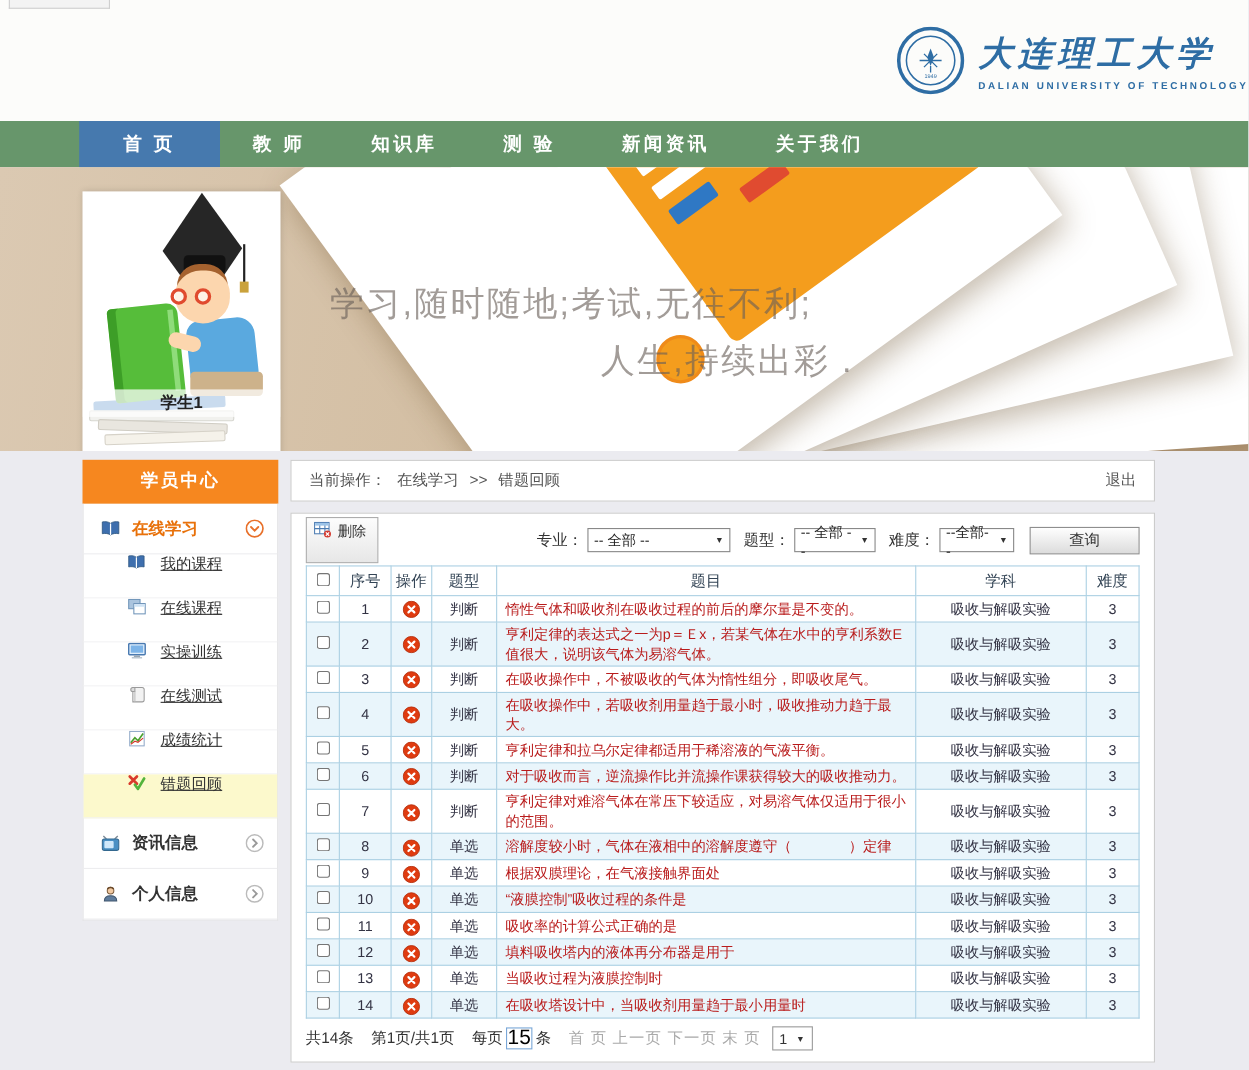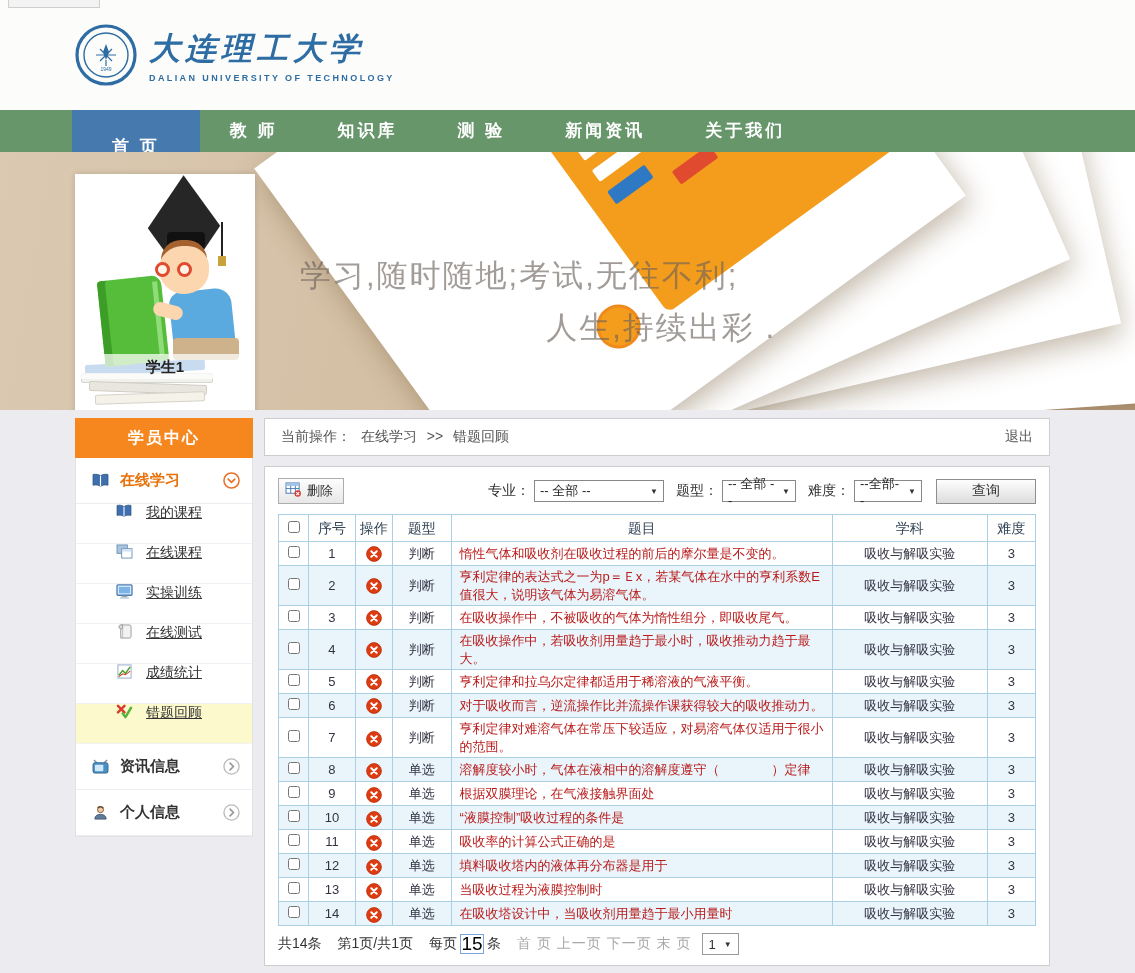--- a/index.html
+++ b/index.html
@@ -3,28 +3,28 @@
 <meta charset="utf-8">
 <style>
   * { box-sizing: border-box; margin: 0; padding: 0; }
   html,body { width:1135px; height:973px; }
   body {
     font-family: "Liberation Sans", "DejaVu Sans", sans-serif;
     background:#ebebf0; overflow:hidden; position:relative; color:#333;
   }
   
   .top-artifact{position:absolute;top:0;left:8px;width:92px;height:8px;background:#f3f3f3;border:1px solid #cfcfcf;border-top:none;z-index:5;}
-  .header{height:110px;background:#fcfcfa;display:flex;align-items:center;padding-left:75px;}
+  .header{height:110px;background:#fcfcfa;display:flex;align-items:center;padding-left:75px;justify-content:flex-end;}
   .logo{display:flex;align-items:center;gap:12px;}
   .logo-text-zh{font-size:31px;font-weight:bold;font-style:italic;color:#2e6da4;letter-spacing:5px;font-family:"Liberation Serif", serif;}
   .logo-text-en{font-size:9px;font-weight:bold;color:#2e6da4;letter-spacing:2.4px;margin-top:3px;}
   
   .nav{height:42px;background:#67966b;display:flex;padding-left:72px;}
   .nav-item{height:42px;line-height:42px;padding:0 30px;color:#fff;font-size:17px;font-weight:bold;letter-spacing:3px;cursor:pointer;}
-  .nav-item.active{background:#4679ae;padding:16px 40px;}
+  .nav-item.active{background:#4679ae;padding:0 40px;}
   
   .banner{height:258px;position:relative;overflow:hidden;background:linear-gradient(100deg,#dbc9b2 0%,#d2bda1 45%,#c3a98a 100%);}
   .sheet{position:absolute;background:#fff;box-shadow:0 10px 28px rgba(90,60,20,.35);}
   .sheet1{left:330px;top:-190px;width:560px;height:440px;transform:rotate(-36deg);z-index:4;}
   .sheet2{left:445px;top:-200px;width:560px;height:440px;transform:rotate(-24deg);z-index:3;}
   .sheet3{left:520px;top:-190px;width:560px;height:430px;transform:rotate(-13deg);z-index:2;}
   .sheet4{left:575px;top:-130px;width:580px;height:400px;transform:rotate(-4deg);z-index:1;}
   .sheet-orange{position:absolute;right:30px;top:130px;width:280px;height:230px;background:#f49d1d;border-radius:8px;}
   .sheet-orange .bar{position:absolute;left:22px;width:150px;height:14px;background:#fff;border-radius:2px;}
   .chip{position:absolute;width:46px;height:16px;border-radius:2px;}
@@ -71,21 +71,21 @@
   .menu-child .mi{width:20px;margin-left:38px;display:flex;justify-content:center;}
   .menu-child .ml{margin-left:12px;}
   .menu-child.active{background:#fcf9cc;}
   
   .main{flex:1;margin-left:11px;}
   .breadcrumb-bar{height:38px;background:#fff;border:1px solid #ccc;display:flex;align-items:center;padding:0 16px;font-size:14px;color:#555;}
   .breadcrumb-bar .crumbs span{margin-right:6px;}
   .logout{margin-left:auto;color:#555;cursor:pointer;}
   .panel{margin-top:10px;background:#fff;border:1px solid #ccc;padding:10px 13px;height:500px;}
   .toolbar{display:flex;align-items:center;height:28px;}
-  .delete-btn{display:inline-flex;align-items:flex-end;gap:5px;border:1px solid #adadad;background:linear-gradient(#fdfdfd,#e7e7e7);padding:3px 10px 3px 6px;font-size:13px;cursor:pointer;color:#333;}
+  .delete-btn{display:inline-flex;align-items:flex-end;gap:5px;border:1px solid #adadad;background:linear-gradient(#fdfdfd,#e7e7e7);padding:3px 10px 19px 6px;font-size:13px;cursor:pointer;color:#333;}
   .filters{margin-left:auto;display:flex;align-items:center;font-size:14px;color:#333;}
   .filter-label{margin:0 4px 0 12px;}
   .select-box{display:inline-flex;align-items:center;justify-content:space-between;border:1px solid #888;background:#fff;height:22px;padding:0 5px;font-size:13px;cursor:pointer;color:#222;}
   .select-box .caret{font-size:8px;color:#333;margin-left:6px;}
   .query-btn{margin-left:14px;width:100px;height:25px;border:1px solid #8e8e8e;background:linear-gradient(#fefefe,#dcdcdc);font-size:14px;color:#333;cursor:pointer;}
   table.qtable{width:100%;border-collapse:collapse;margin-top:9px;table-layout:fixed;}
   .qtable th,.qtable td{border:1px solid #abd0e3;font-size:13px;color:#334;text-align:center;padding:2px 4px;line-height:1.35;}
   .qtable th{font-size:14px;font-weight:normal;height:27px;color:#345;}
   .qtable td.qcell{text-align:left;padding-left:8px;color:#b91c1c;}
   .qtable tbody tr{height:24px;}

